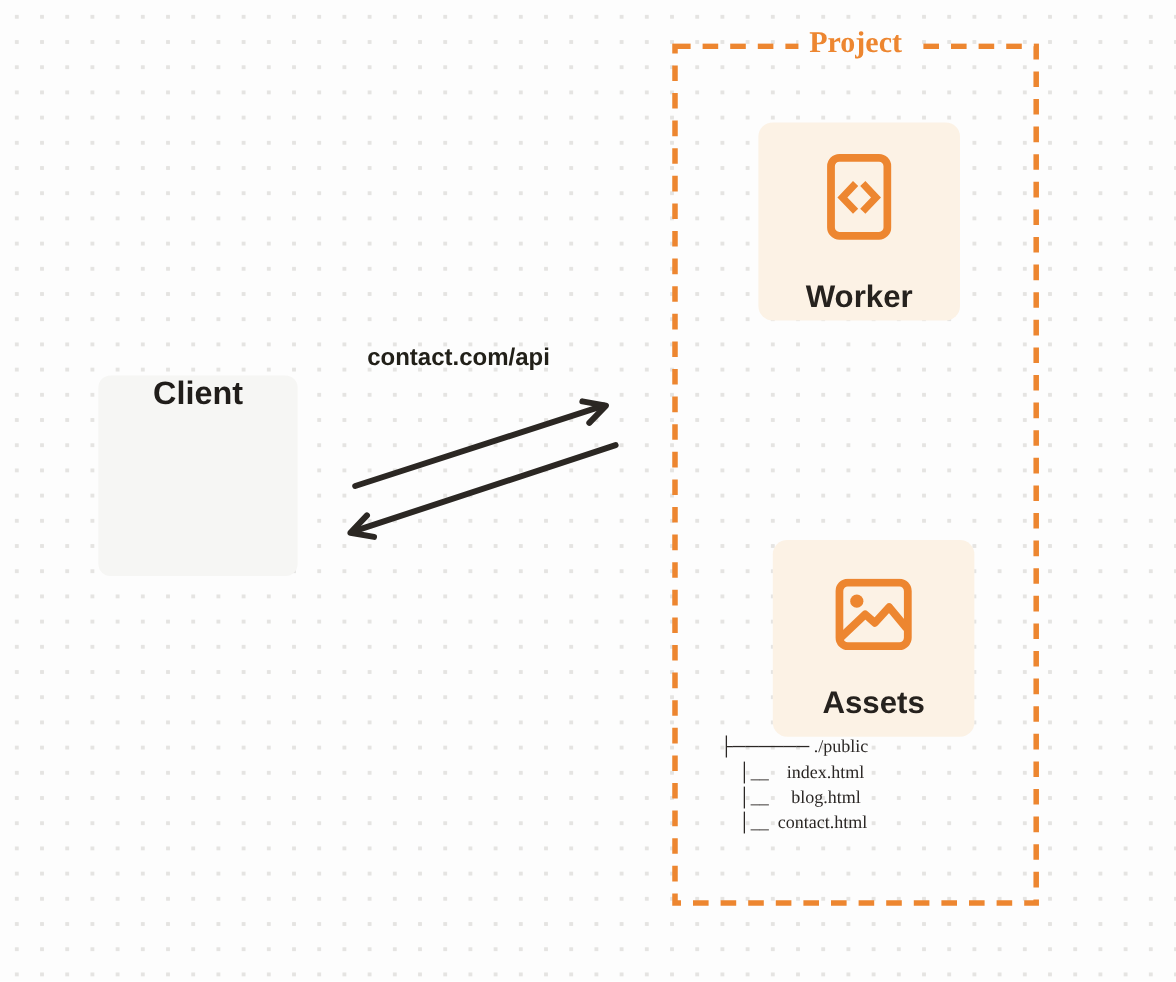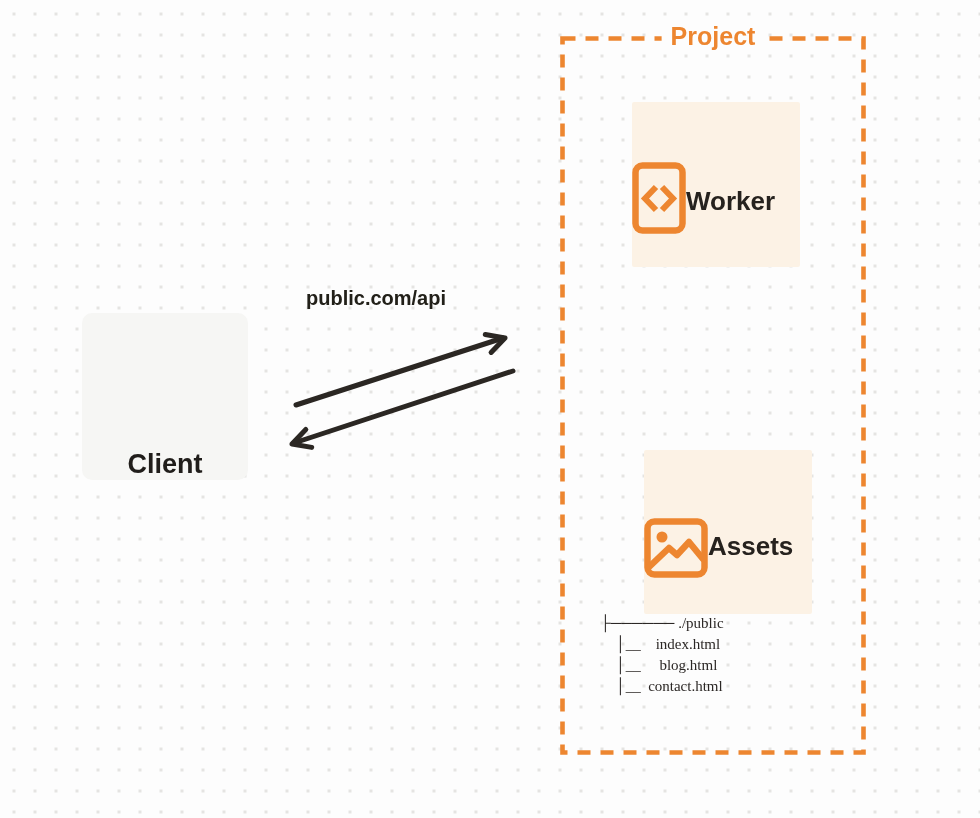--- a/index.html
+++ b/index.html
@@ -41,28 +41,29 @@
     left: 50%;
     transform: translateX(-50%);
     background: #FDFDFD;
     padding: 0 9px;
     font-size: 25px;
     font-weight: bold;
     color: #ED8630;
     line-height: 32px;
     white-space: nowrap;
     z-index: 3;
+    font-family: Liberation Serif, serif;
   }
 
   .node-card {
     position: absolute;
     background: #FCF2E5;
-    border-radius: 2px;
+    border-radius: 12px;
     display: flex;
-    flex-direction: row;
+    flex-direction: column;
     align-items: center;
   }
   .node-card.worker { left: 72px; top: 66px;  width: 168px; height: 165px; }
   .node-card.assets { left: 68px; top: 414px; width: 168px; height: 164px; margin-left: 16px; }
   .node-card.worker .node-icon { margin-top: 26px; }
   .node-card.assets .node-icon { margin-top: 32px; }
   .node-label {
     margin-top: 0;
     font-size: 26px;
     font-weight: bold;
@@ -83,21 +84,21 @@
     white-space: pre;
   }
 
   .client-card {
     position: absolute;
     left: 82px; top: 313px;
     width: 166px; height: 167px;
     background: #F6F6F4;
     border-radius: 10px;
     display: flex;
-    align-items: flex-end;
+    align-items: flex-start;
     justify-content: center;
     z-index: 1;
   }
   .client-label {
     font-size: 27px;
     font-weight: bold;
     color: #201D1A;
   }
 
   .api-label {
@@ -152,15 +153,15 @@
     <pre class="file-tree">├────── ./public
     │__    index.html
     │__     blog.html
     │__  contact.html</pre>
   </div>
 
   <div class="client-card">
     <div class="client-label">Client</div>
   </div>
 
-  <div class="api-label">public.com/api</div>
+  <div class="api-label">contact.com/api</div>
 
 </div>
 
 </body></html>

